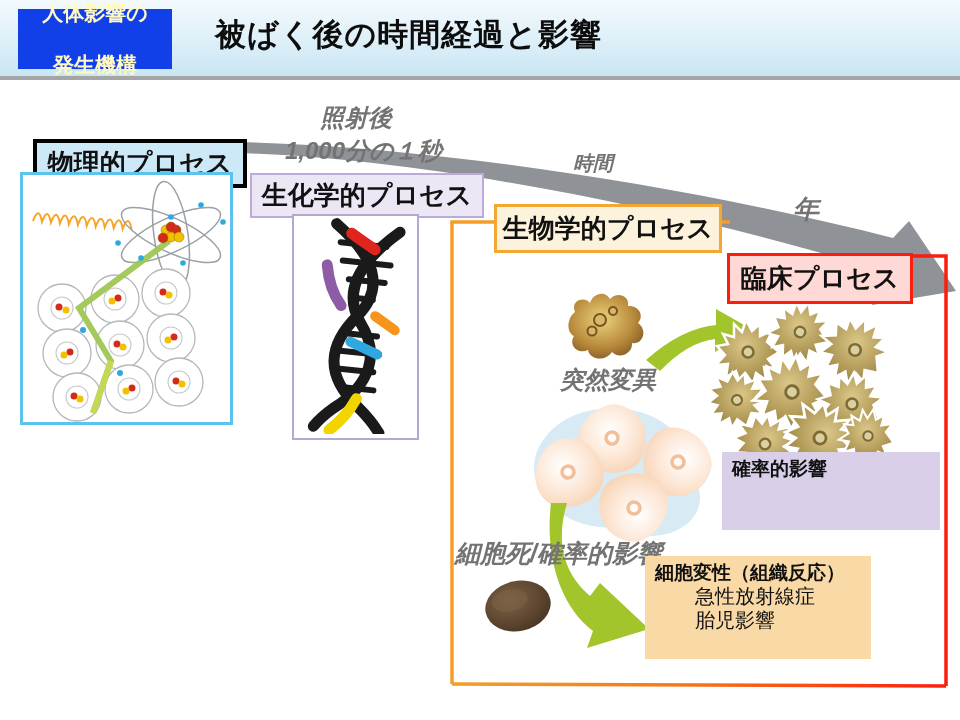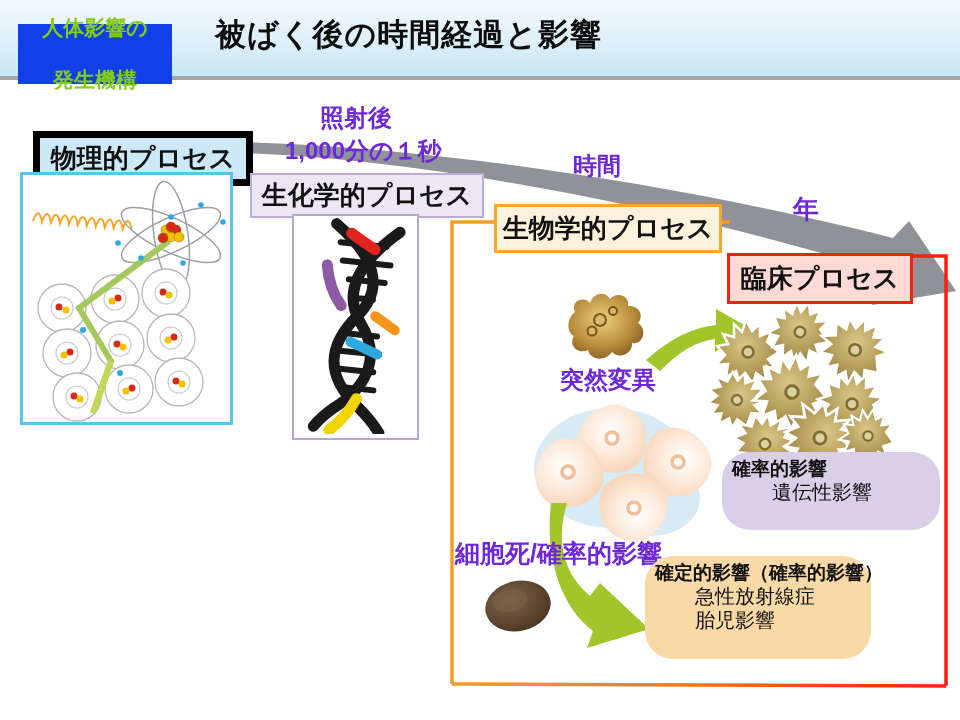--- a/index.html
+++ b/index.html
@@ -3,54 +3,54 @@
 <meta charset="utf-8">
 <style>
   html,body{margin:0;padding:0;background:#ffffff;}
   #stage{position:relative;width:960px;height:720px;overflow:hidden;background:#ffffff;
          font-family:"Liberation Sans","DejaVu Sans",sans-serif;}
 
   
   .header{position:absolute;left:0;top:0;width:960px;height:76px;
           background:linear-gradient(180deg,#f3fafd 0%,#ddeff8 55%,#c9e6f4 100%);
           border-bottom:4px solid #a3a5a7;}
-  .header-tag{position:absolute;left:18px;top:24px;width:154px;height:60px;
-          background:#1240e8;color:#84cc16;font-weight:bold;font-size:21px;line-height:28px;
+  .header-tag{position:absolute;left:18px;top:9px;width:154px;height:60px;
+          background:#1240e8;color:#fef9c3;font-weight:bold;font-size:21px;line-height:28px;
           display:flex;flex-direction:column;align-items:center;justify-content:center;text-align:center;gap:24px;}
   .header-title{position:absolute;left:186px;top:14px;font-size:31px;font-weight:bold;color:#0d0d0d;
           letter-spacing:1px;white-space:nowrap;margin-left:29px;}
 
   
   .chip{position:absolute;font-weight:bold;color:#111;text-align:center;white-space:nowrap;
         display:flex;align-items:center;justify-content:center;}
-  .chip-physical{left:33px;top:131px;width:206px;height:41px;font-size:26px;
-        background:#cde9f8;border:7px solid #000000;}
+  .chip-physical{left:33px;top:139px;width:206px;height:41px;font-size:26px;
+        background:#cde9f8;border:4px solid #000000;}
   .chip-biochemical{left:250px;top:173px;width:230px;height:41px;font-size:26px;
         background:#ece6f5;border:2px solid #bcaad9;text-align:center;}
   .chip-biological{left:494px;top:204px;width:222px;height:43px;font-size:26px;
         background:#fdf3dd;border:3px solid #f4a733;}
   .chip-clinical{left:727px;top:253px;width:180px;height:45px;font-size:26px;
         background:#ffd9d6;border:3px solid #fb1d0e;}
 
   
   .frame{position:absolute;background:#ffffff;}
   .frame-atom{left:20px;top:172px;width:207px;height:247px;border:3px solid #5cc3ef;}
   .frame-dna{left:292px;top:214px;width:123px;height:222px;border:2px solid #b6a7d0;}
 
   
-  .txt{position:absolute;color:#6d28d9;font-weight:bold;white-space:nowrap;}
+  .txt{position:absolute;color:#737373;font-weight:bold;white-space:nowrap;font-style:italic;}
   .txt-start{left:285px;top:101px;font-size:24px;line-height:33px;}
   .txt-start .ind{padding-left:35px;}
-  .txt-time{left:573px;top:150px;font-size:24px;}
+  .txt-time{left:573px;top:150px;font-size:20px;}
   .txt-year{left:793px;top:192px;font-size:26px;}
   .txt-mutation{left:560px;top:364px;font-size:24px;}
   .txt-celldeath{left:455px;top:537px;font-size:25px;}
 
   
-  .infobox{position:absolute;color:#111;padding:5px 10px 6px 10px;box-sizing:border-box;border-radius:28px;}
+  .infobox{position:absolute;color:#111;padding:5px 10px 6px 10px;box-sizing:border-box;}
   .infobox .ib-title{font-weight:bold;font-size:19px;line-height:23px;white-space:nowrap;}
   .infobox .ib-item{font-size:20px;line-height:24px;margin-left:40px;white-space:nowrap;}
   .box-stochastic{left:722px;top:452px;width:218px;height:78px;background:#d9cfe9;}
   .box-deterministic{left:645px;top:556px;width:226px;height:103px;background:#f9d9a5;}
 
   svg{display:block;}
   .art{position:absolute;left:0;top:0;pointer-events:none;}
 </style>
 </head>
 <body>
@@ -286,22 +286,21 @@
         </g>
       </g>
     </svg>
   </div>
 
   <div class="txt txt-mutation">突然変異</div>
   <div class="txt txt-celldeath">細胞死/確率的影響</div>
 
   <div class="infobox box-stochastic">
     <div class="ib-title">確率的影響</div>
-    <div class="ib-item">遺伝性影響</div>
   </div>
 
   <div class="infobox box-deterministic">
-    <div class="ib-title">確定的影響（確率的影響）</div>
+    <div class="ib-title">細胞変性（組織反応）</div>
     <div class="ib-item">急性放射線症</div>
     <div class="ib-item">胎児影響</div>
   </div>
 
 </div>
 
 </body></html>

